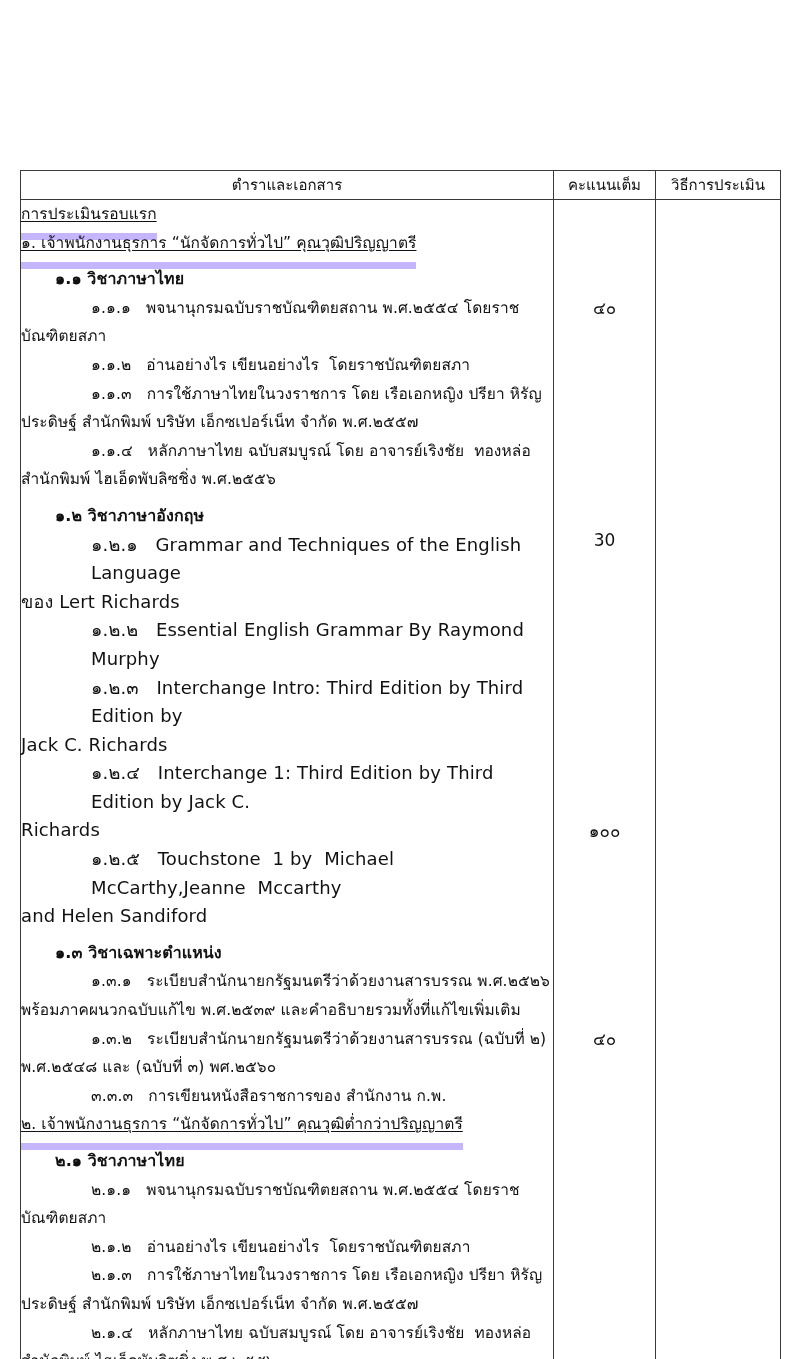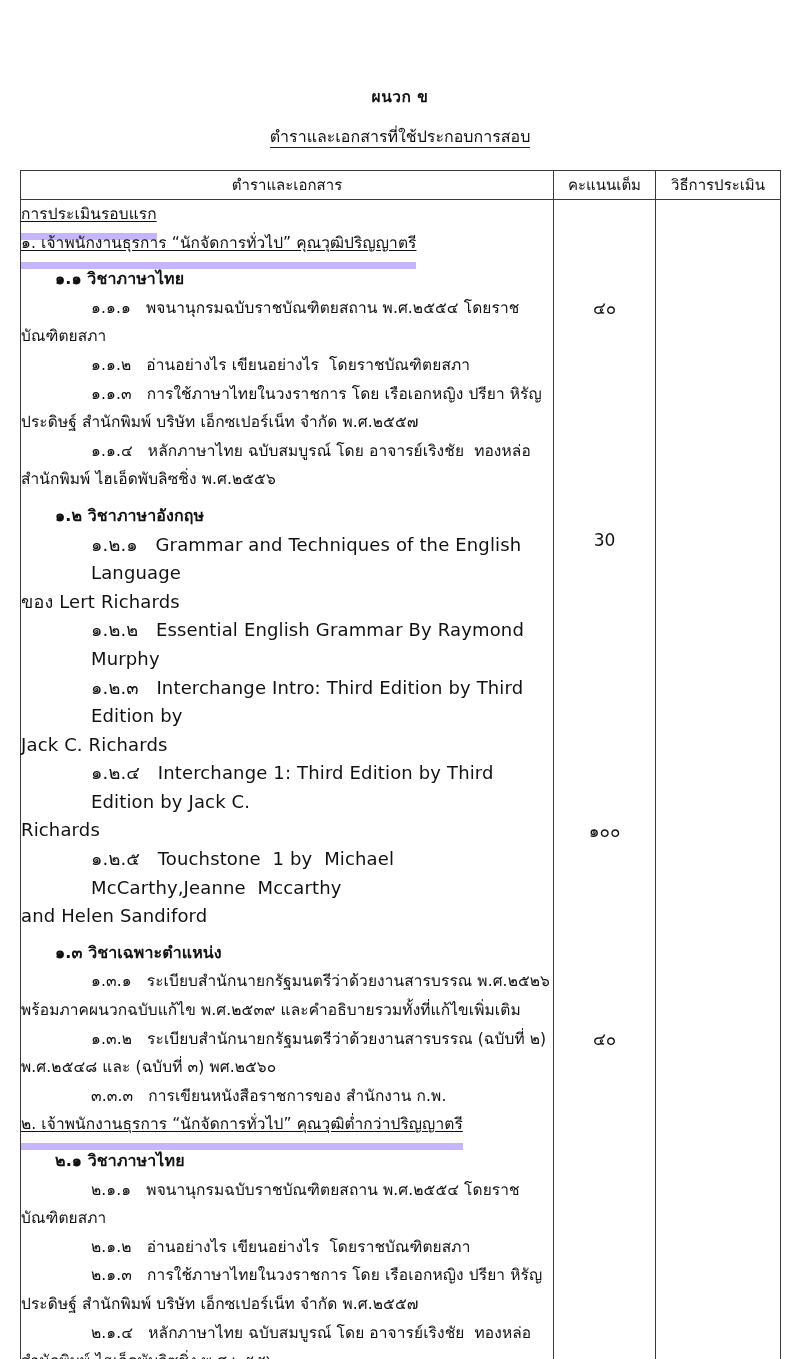--- a/index.html
+++ b/index.html
@@ -132,25 +132,21 @@
     text-align: center;
     font-size: 17px;
     line-height: 1;
   }
 </style>
 </head>
 <body>
 
 <div class="page">
 
-  <div class="doc-title">ผนวก ข</div>
-
-  <div class="doc-subtitle">
-    <span>ตำราและเอกสารที่ใช้ประกอบการสอบ</span>
-  </div>
+
 
   <div class="tbl-wrap">
     <table class="doc-table">
       <colgroup>
         <col class="c-docs">
         <col class="c-score">
         <col class="c-method">
       </colgroup>
       <thead>
         <tr>

